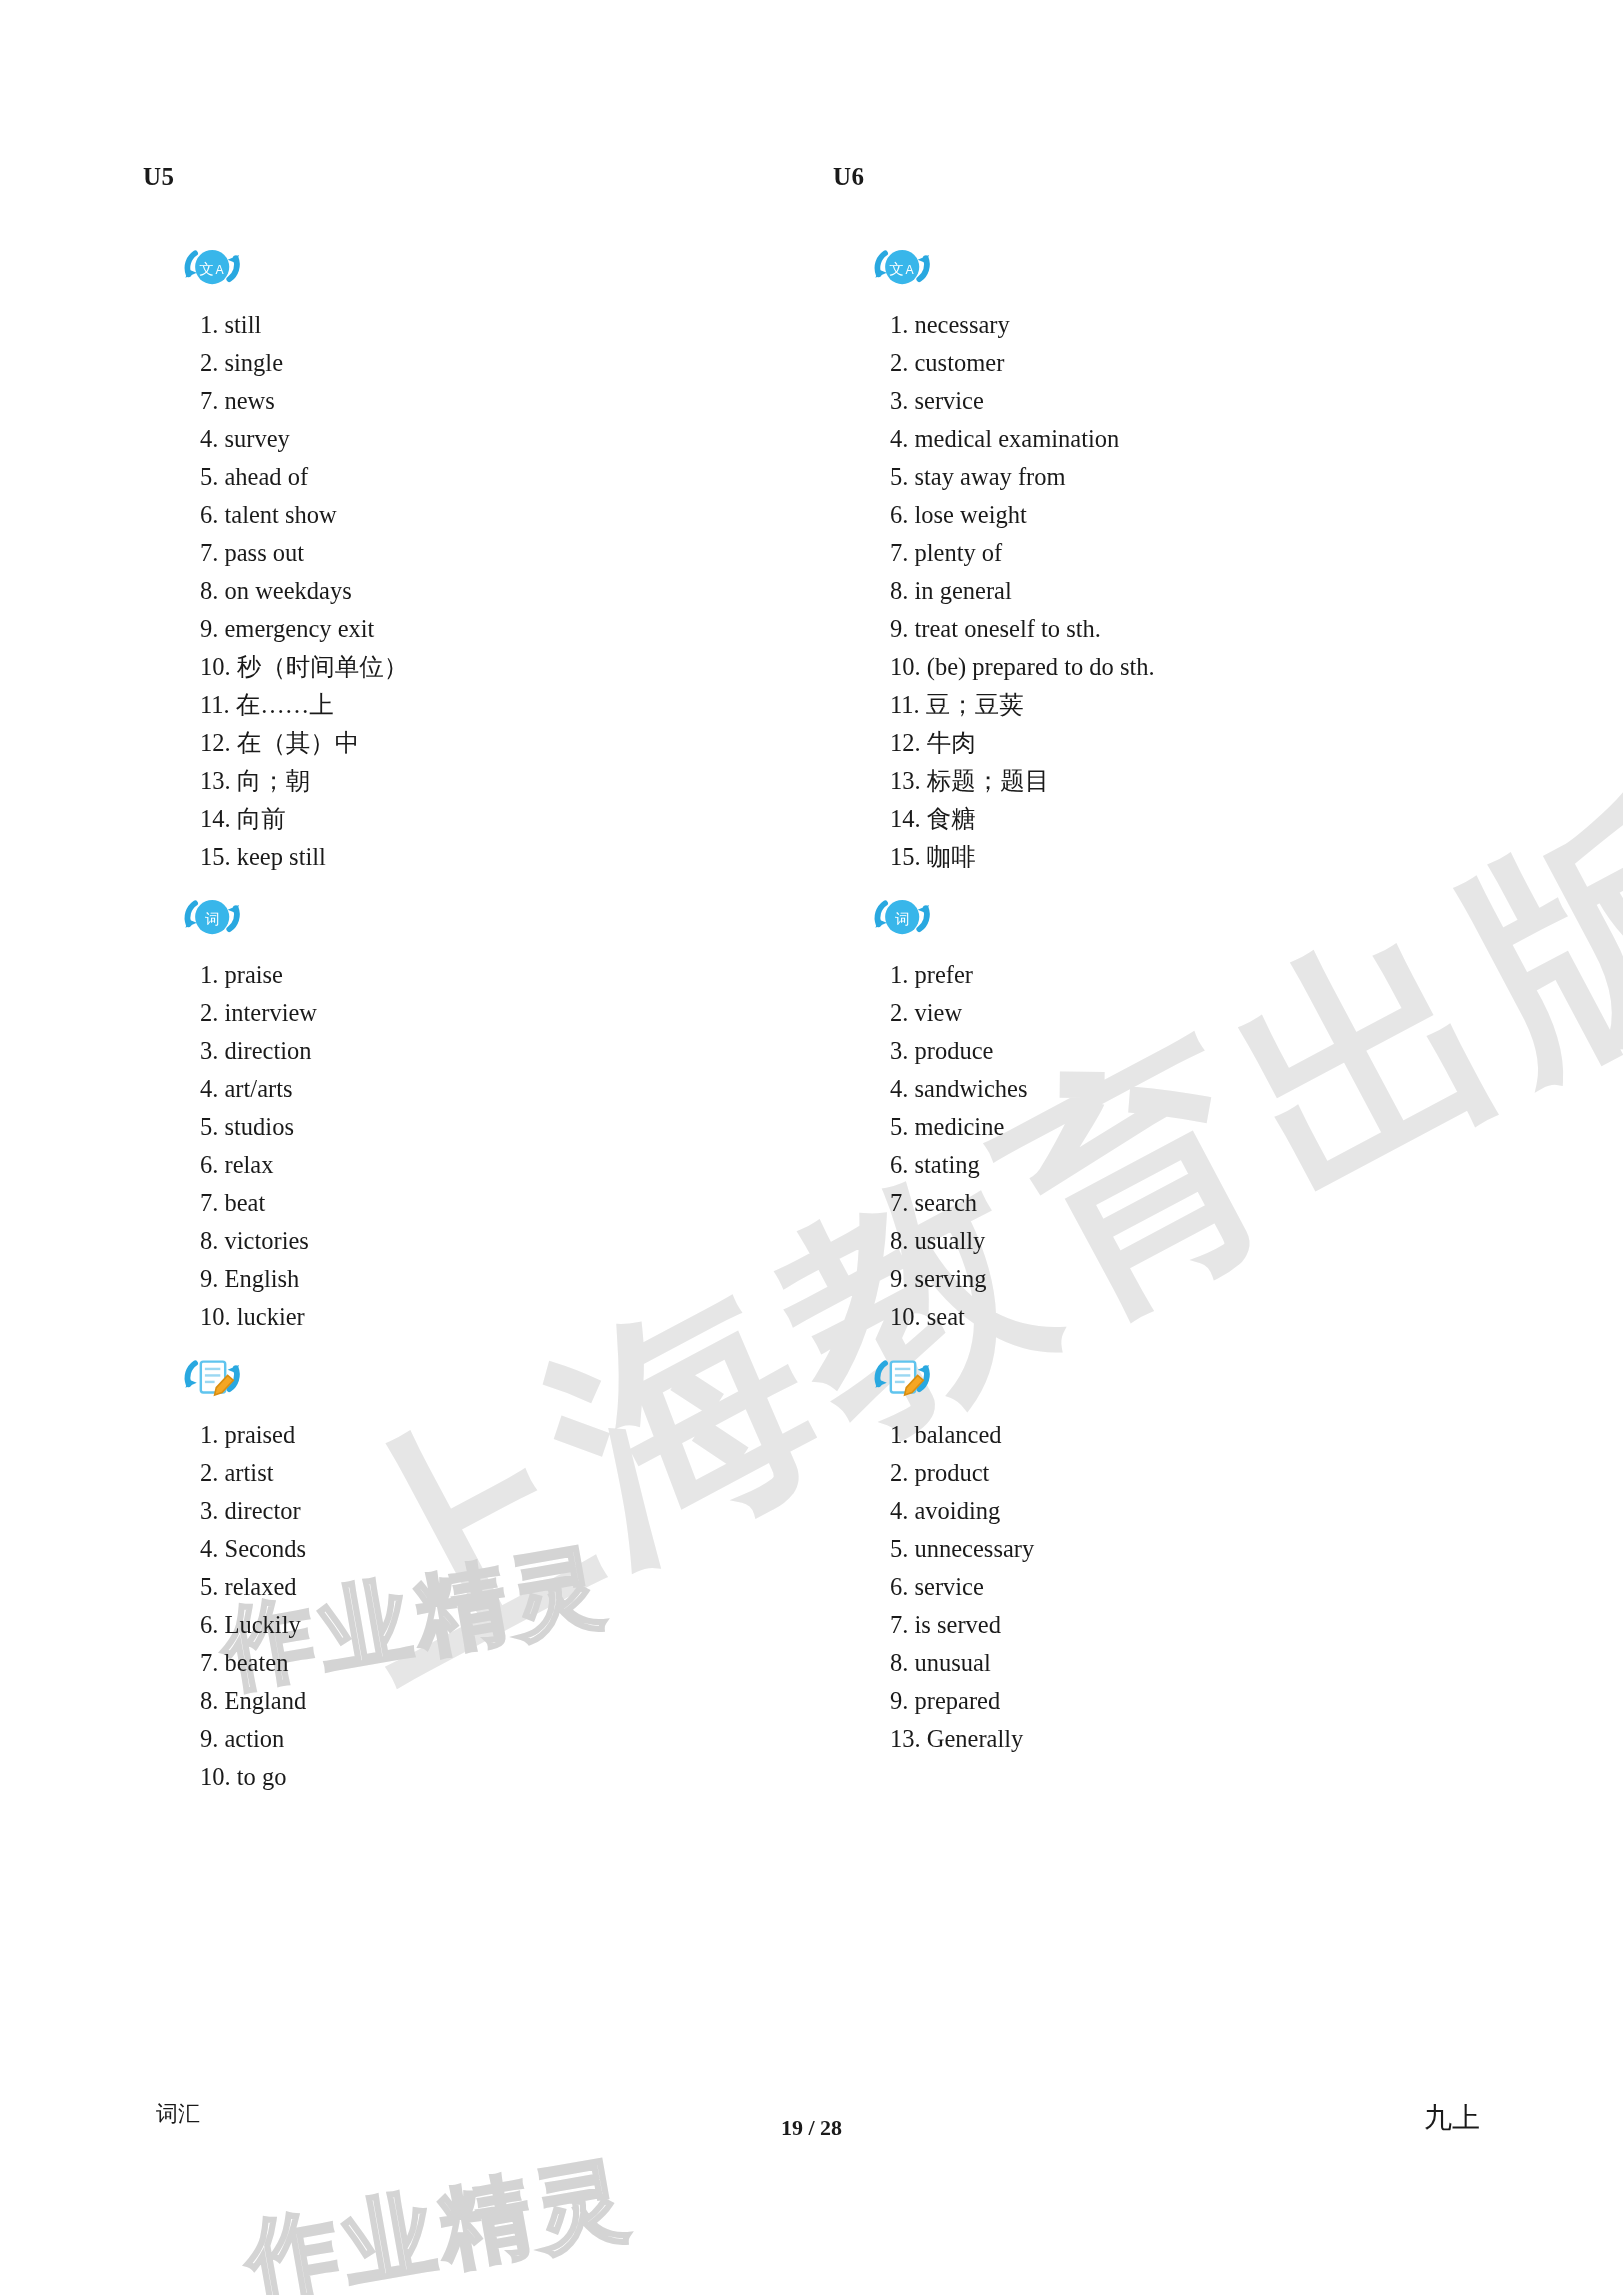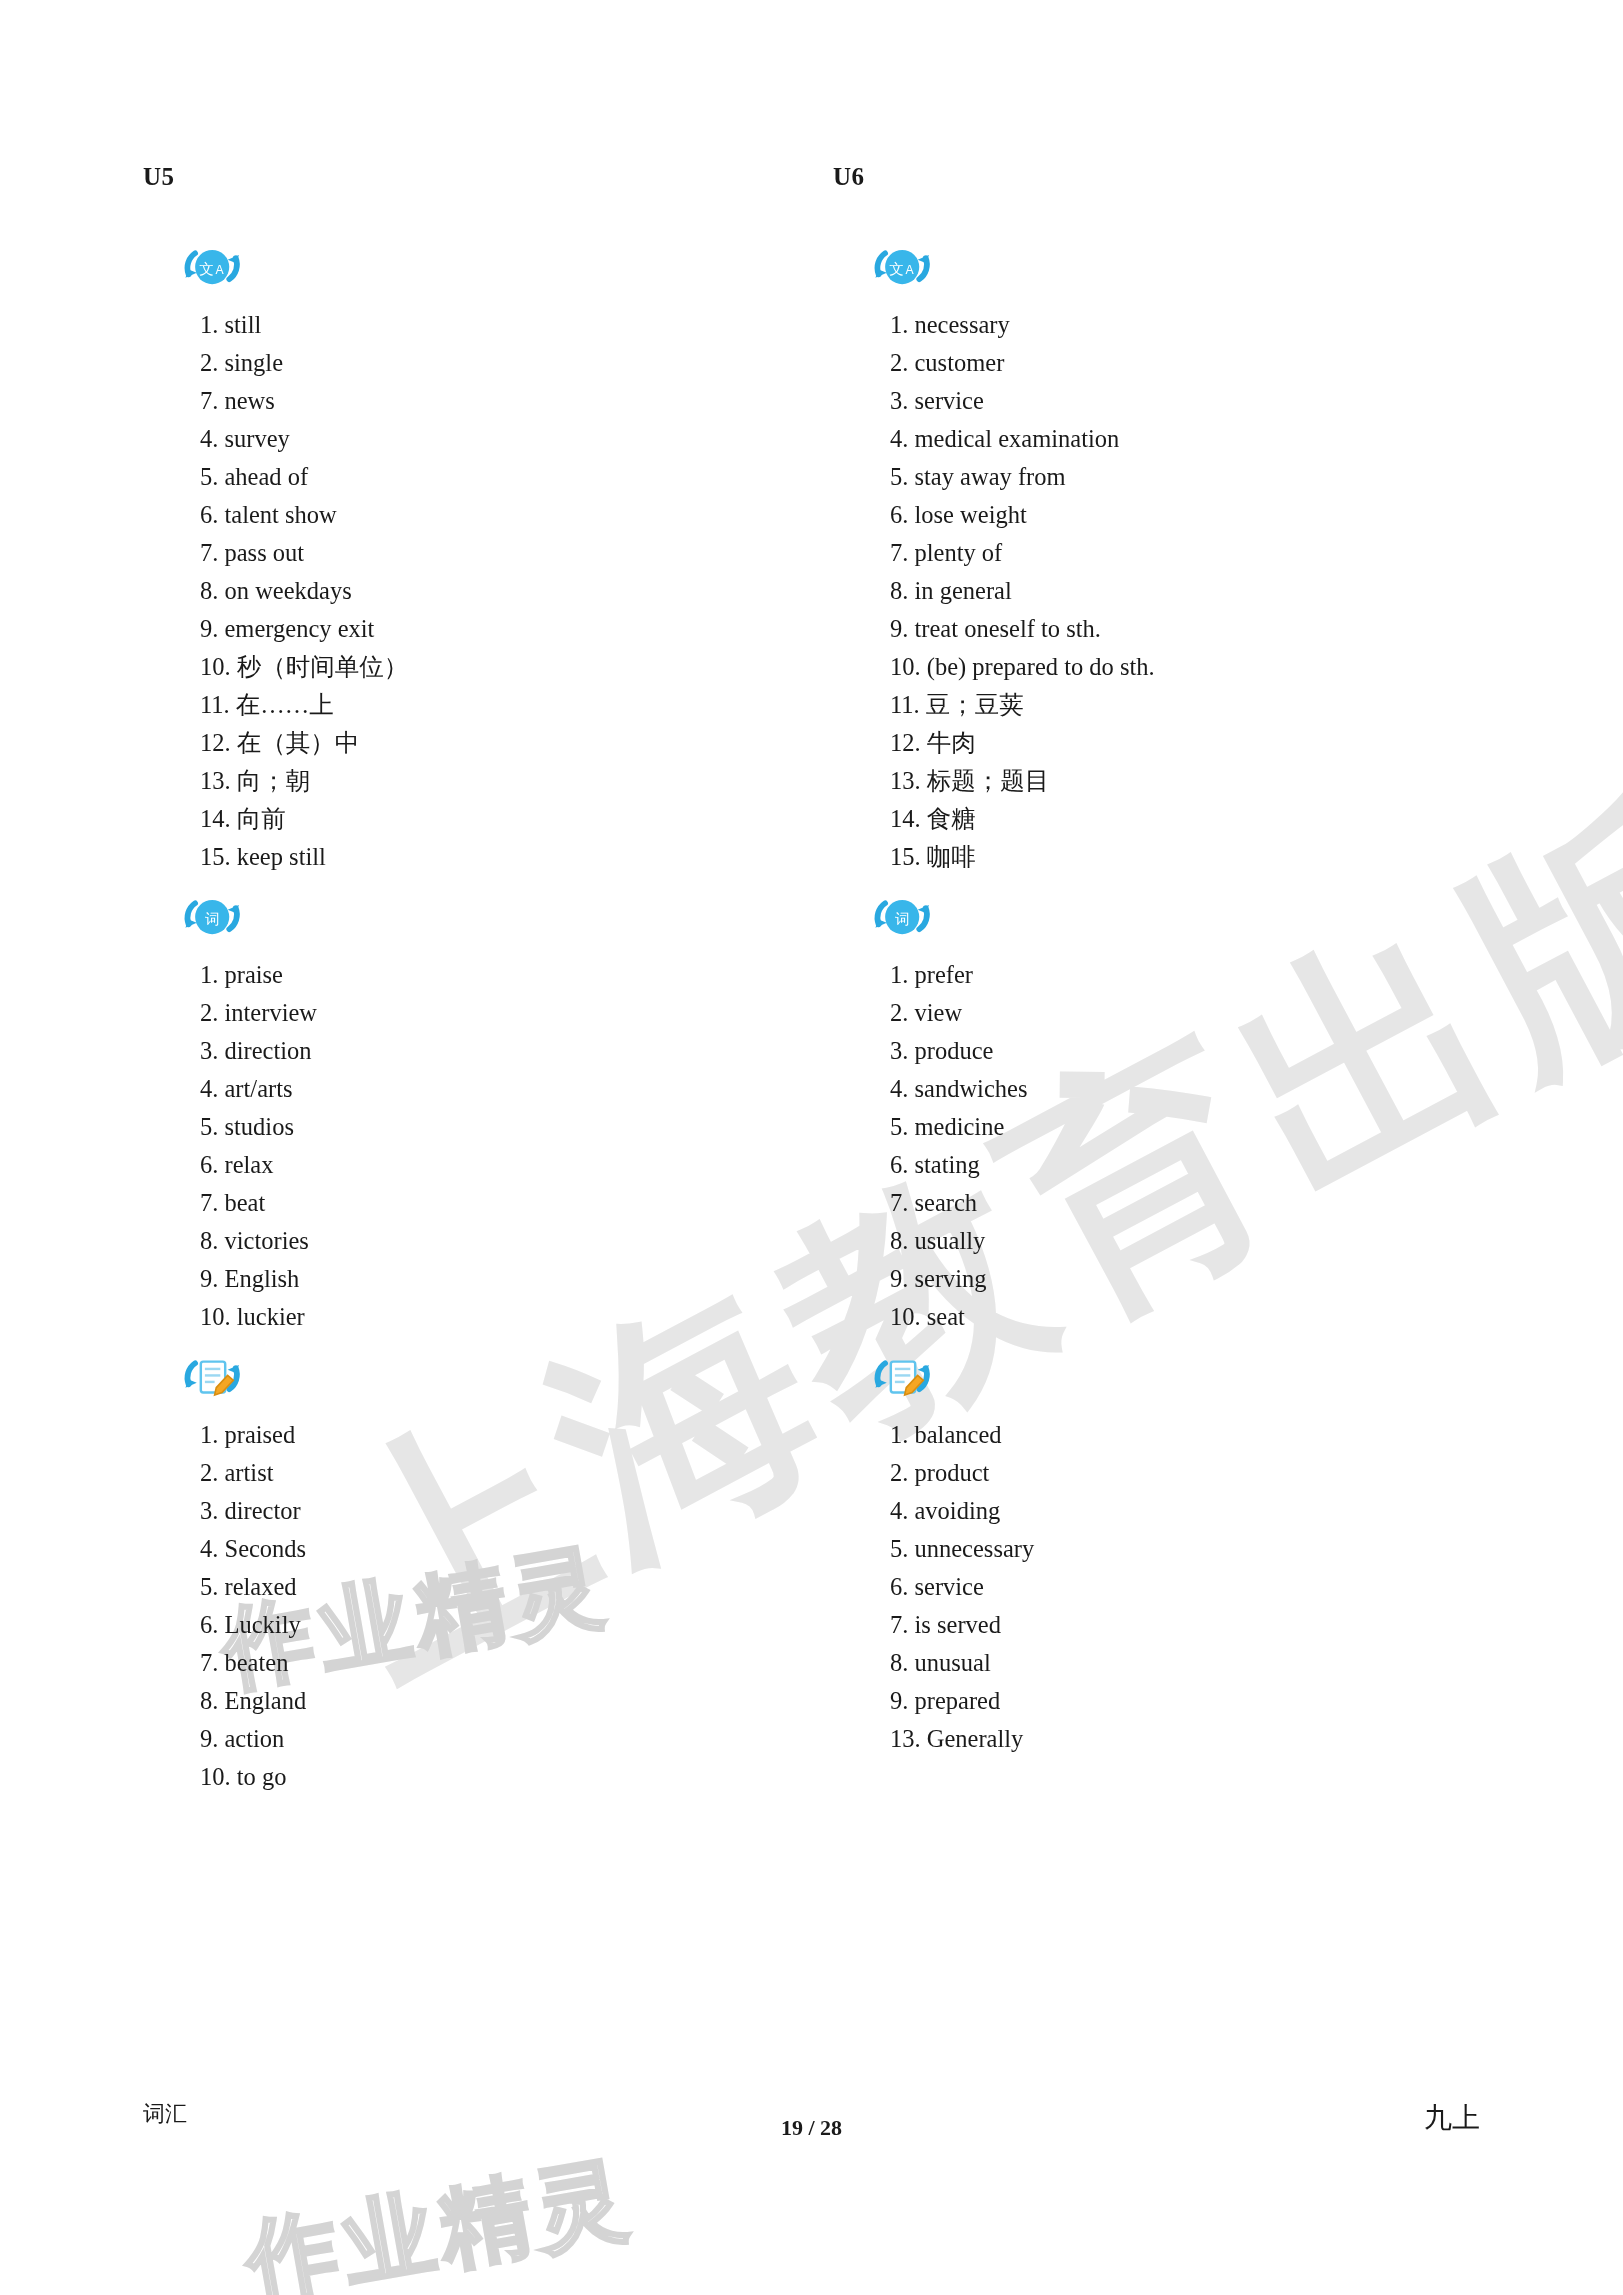--- a/index.html
+++ b/index.html
@@ -107,21 +107,21 @@
   
   .footer {
     position: absolute;
     left: 143px;
     right: 143px;
     top: 2099px;
     height: 33px;
   }
   .footer-left {
     position: absolute;
-    left: 0;
+    left: 13px;
     top: 0;
     font-size: 22px;
   }
   .footer-center {
     position: absolute;
     left: 50%;
     transform: translateX(-50%);
     top: 16px;
     font-size: 22px;
     font-weight: bold;

